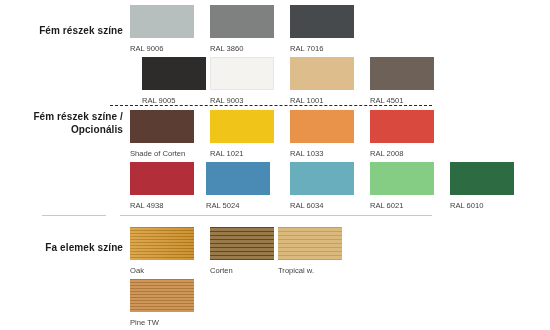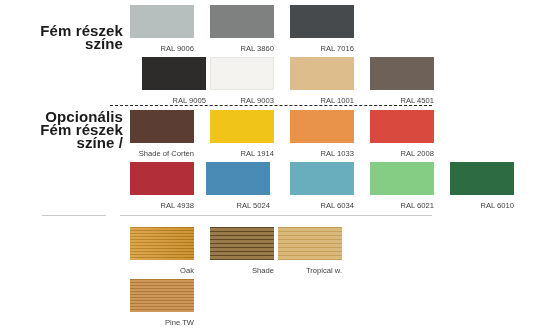--- a/index.html
+++ b/index.html
@@ -10,21 +10,21 @@
     overflow:hidden;
     position:relative;
   }
   .sheet{position:absolute;inset:0;}
 
   
   .group-label{
     position:absolute;
     text-align:right;
     font-weight:bold;
-    font-size:15px;
+    font-size:10px;
     line-height:13px;
     color:#1b1b1b;
     letter-spacing:.1px;
     width:105px;
     left:18px;
   }
 
   
   .row{position:absolute;left:130px;top:0;height:52px;}
   .cell{
@@ -35,21 +35,21 @@
   .chip{
     width:64px;height:33px;
     display:block;
     position:relative;
     overflow:hidden;
   }
   .chip.bordered{box-shadow:inset 0 0 0 1px #e7e6e3;}
   .cap{
     display:block;
     margin-top:6px;
-    text-align:right;
+    text-align:left;
     font-size:7.6px;
     color:#3f3f3f;
     line-height:9px;
     white-space:nowrap;
   }
 
   
   .grain-fine::after{
     content:"";position:absolute;inset:0;
     background:repeating-linear-gradient(
@@ -131,32 +131,32 @@
     </div>
     <div class="cell" style="left:240px">
       <span class="chip" style="background: rgb(110, 97, 87);"></span>
       <span class="cap">RAL 4501</span>
     </div>
   </div>
 
   <div class="dashed-sep" style="left: 110px; top: 105px; width: 322px; border-top-color: rgb(38, 38, 38);"></div>
 
   <div class="group-label" style="top:110px">
+    <div>Fém részek színe /</div>
     <div>Opcionális</div>
-    <div>Fém részek színe /</div>
   </div>
 
   <div class="row" style="top:110px">
     <div class="cell" style="left:0px">
       <span class="chip" style="background: rgb(91, 61, 52);"></span>
       <span class="cap">Shade of Corten</span>
     </div>
     <div class="cell" style="left:80px">
       <span class="chip" style="background: rgb(240, 196, 25);"></span>
-      <span class="cap">RAL 1914</span>
+      <span class="cap">RAL 1021</span>
     </div>
     <div class="cell" style="left:160px">
       <span class="chip" style="background: rgb(232, 146, 74);"></span>
       <span class="cap">RAL 1033</span>
     </div>
     <div class="cell" style="left:240px">
       <span class="chip" style="background: rgb(217, 73, 61);"></span>
       <span class="cap">RAL 2008</span>
     </div>
   </div>
@@ -180,29 +180,30 @@
     </div>
     <div class="cell" style="left:320px">
       <span class="chip" style="background: rgb(45, 107, 66);"></span>
       <span class="cap">RAL 6010</span>
     </div>
   </div>
 
   <div class="solid-sep" style="left: 42px; top: 215px; width: 64px; border-top-color: rgb(201, 201, 201);"></div>
   <div class="solid-sep" style="left: 120px; top: 215px; width: 312px; border-top-color: rgb(201, 201, 201);"></div>
 
+  <div class="group-label" style="top:241px">Fa elemek színe</div>
 
   <div class="row" style="top:227px">
     <div class="cell" style="left:0px">
       <span class="chip grain-fine sheen" style="background: rgb(212, 144, 31);"></span>
       <span class="cap">Oak</span>
     </div>
     <div class="cell" style="left:80px">
       <span class="chip grain-strong" style="background: rgb(138, 103, 48);"></span>
-      <span class="cap">Shade</span>
+      <span class="cap">Corten</span>
     </div>
     <div class="cell" style="left:148px">
       <span class="chip grain-soft" style="background: rgb(213, 174, 104);"></span>
       <span class="cap">Tropical w.</span>
     </div>
   </div>
 
   <div class="row" style="top:279px">
     <div class="cell" style="left:0px">
       <span class="chip grain-fine" style="background: rgb(201, 139, 71);"></span>

